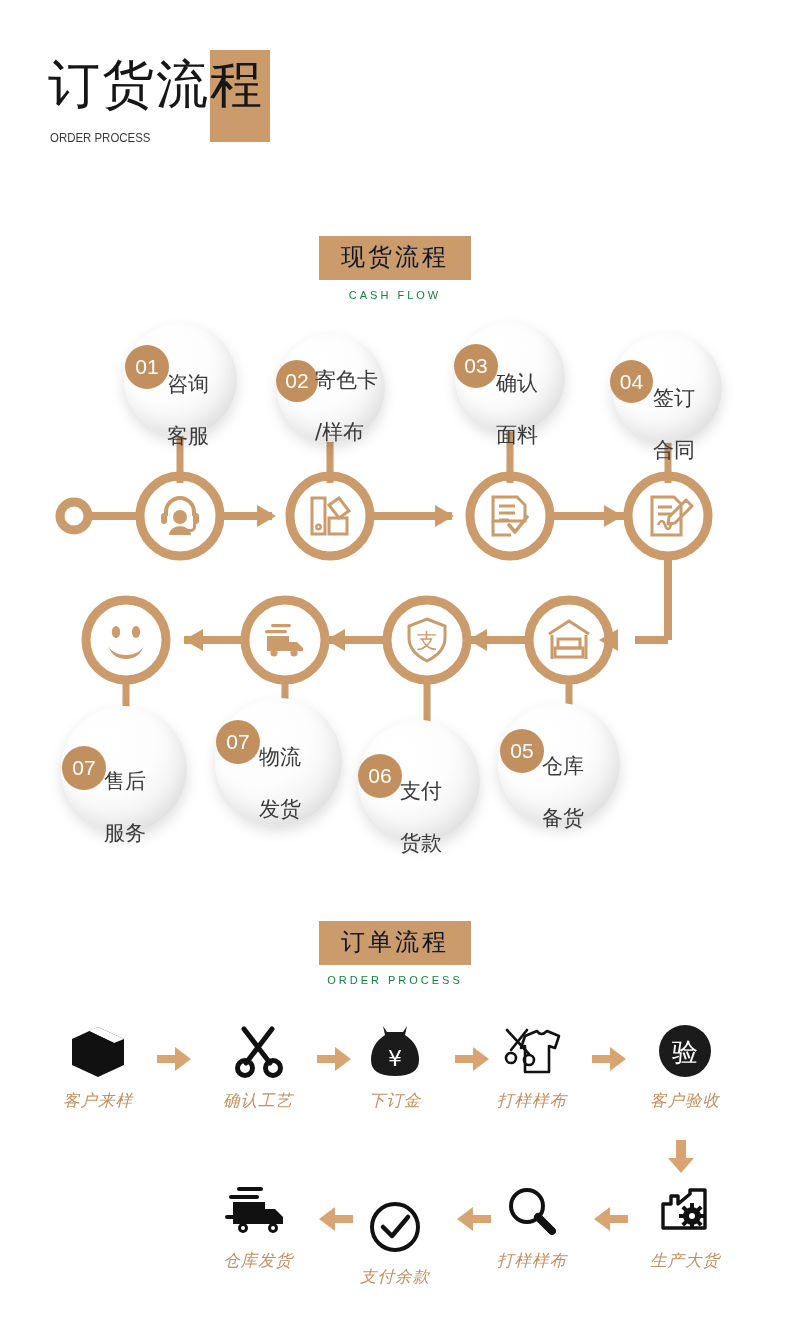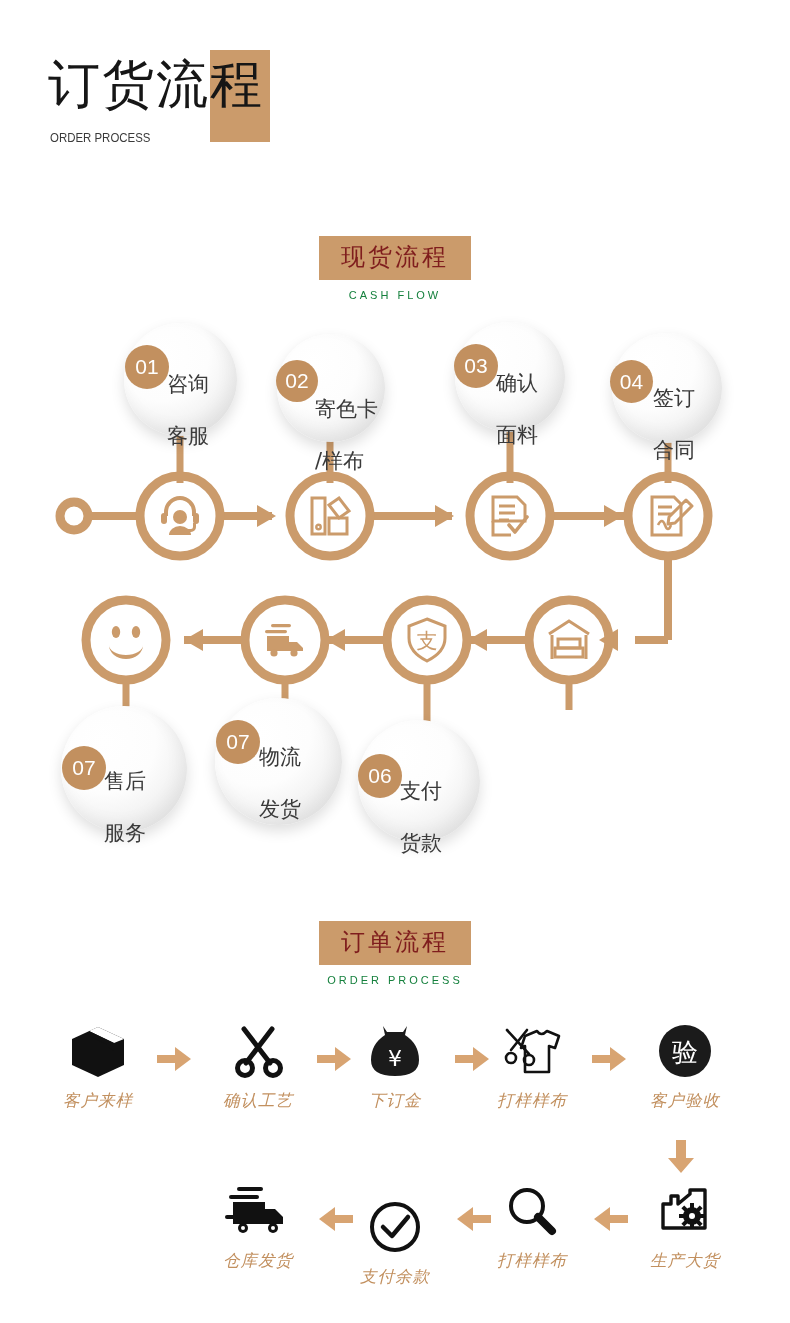--- a/index.html
+++ b/index.html
@@ -15,21 +15,21 @@
   #title-swatch{position:absolute;left:162px;top:8px;width:60px;height:92px;background:#CB9B6B;}
   #title-cn{position:absolute;left:0px;top:12px;font-size:52px;line-height:60px;
             letter-spacing:2px;color:#161616;font-weight:400;white-space:nowrap;
             font-family:"DejaVu Sans","Liberation Sans",sans-serif;}
   #title-en{position:absolute;left:2px;top:88px;font-size:13px;letter-spacing:0px;
             color:#3a3a3a;white-space:nowrap;transform:scaleX(.88);transform-origin:left center;
             font-family:"Liberation Sans",sans-serif;}
 
   
   .sec-head{position:absolute;width:790px;text-align:center;}
-  .sec-band{display:inline-block;background:#CB9B6B;color:#7f1d1d;
+  .sec-band{display:inline-block;background:#CB9B6B;color:#0f172a;
             font-size:24px;line-height:24px;padding:9px 22px 11px 22px;letter-spacing:3px;
             font-family:"DejaVu Sans","Liberation Sans",sans-serif;}
   .sec-en{display:block;margin-top:9px;font-size:11px;letter-spacing:3px;color:#15803d;
           font-family:Liberation Sans, sans-serif;}
 
   
   #flow-svg{position:absolute;left:0;top:300px;width:790px;height:560px;}
 
   
   .bubble{position:absolute;border-radius:50%;
@@ -211,21 +211,21 @@
   <div class="bubble" style="left:124px;top:323px;width:113px;height:113px;">
     <div class="bnum" style="left:1px;top:22px;width:44px;height:44px;">01</div>
     <div class="txt" style="left:43px;top:22px;">
       <span>咨询</span><br>
       <span>客服</span>
     </div>
   </div>
 
   <div class="bubble" style="left:277px;top:334px;width:108px;height:108px;">
     <div class="bnum" style="left:-1px;top:26px;width:42px;height:42px;">02</div>
-    <div class="txt" style="left:38px;top:36px;">
+    <div class="txt" style="left:38px;top:7px;">
       <span>寄色卡</span><br>
       <span>/样布</span>
     </div>
   </div>
 
   <div class="bubble" style="left:455px;top:322px;width:110px;height:110px;">
     <div class="bnum" style="left:-1px;top:22px;width:44px;height:44px;">03</div>
     <div class="txt" style="left:41px;top:22px;">
       <span>确认</span><br>
       <span>面料</span>
@@ -257,20 +257,27 @@
   </div>
 
   <div class="bubble" style="left:358px;top:720px;width:122px;height:122px;">
     <div class="bnum" style="left:0px;top:34px;width:44px;height:44px;">06</div>
     <div class="txt" style="left:42px;top:32px;">
       <span>支付</span><br>
       <span>货款</span>
     </div>
   </div>
 
+  <div class="bubble" style="left:498px;top:703px;width:122px;height:122px;">
+    <div class="bnum" style="left:2px;top:26px;width:44px;height:44px;">05</div>
+    <div class="txt" style="left:44px;top:24px;">
+      <span>仓库</span><br>
+      <span>备货</span>
+    </div>
+  </div>
 
   <div class="sec-head" style="top:921px">
     <span class="sec-band">订单流程</span>
     <span class="sec-en">ORDER PROCESS</span>
   </div>
 
   <div id="order-rows">
 
     <div class="orow" style="top:0px">
 

